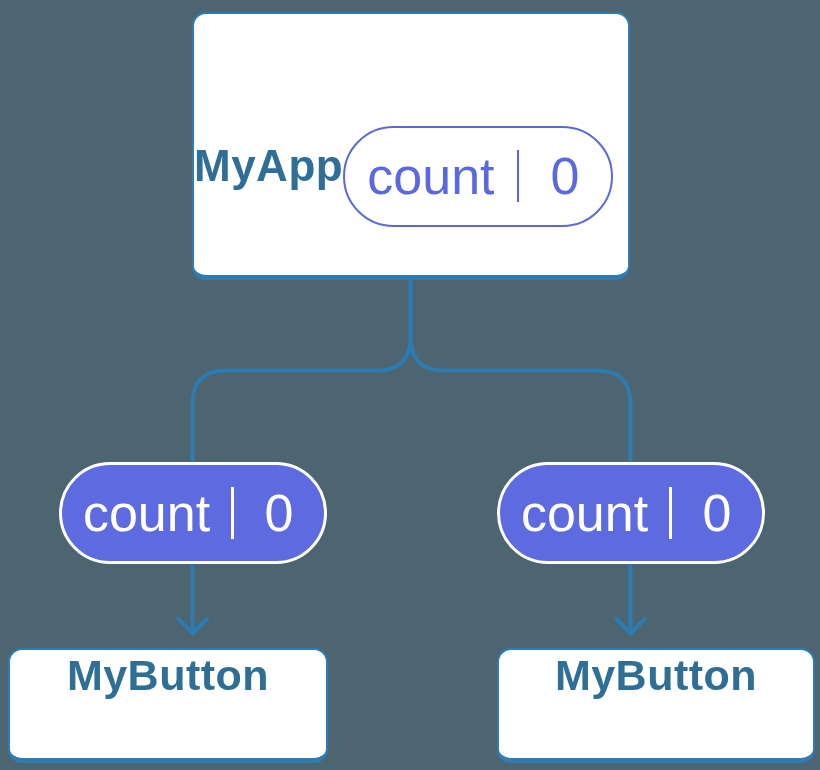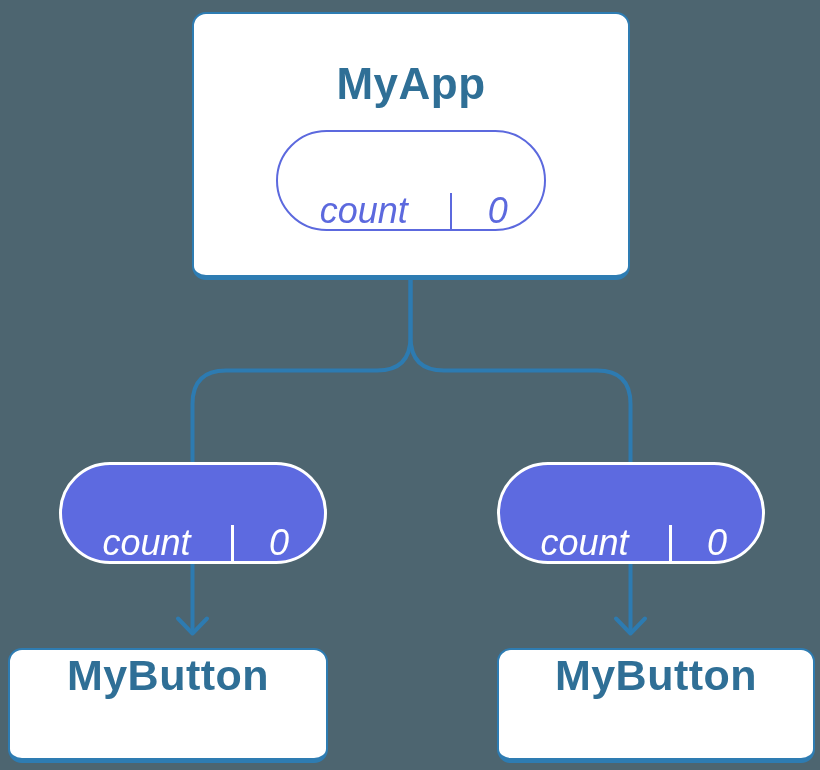--- a/index.html
+++ b/index.html
@@ -34,45 +34,43 @@
     font-weight: 600;
     letter-spacing: 0.5px;
     line-height: 1.2;
   }
   .node-root {
     left: 192px;
     top: 12px;
     width: 438px;
     height: 268px;
     display: flex;
-    flex-direction: column;
     align-items: center;
     padding-top: 44px;
   }
   .node-root .node-title { font-size: 44px; }
   .node-leaf {
     width: 320px;
     height: 115px;
     display: flex;
     align-items: flex-start;
     justify-content: center;
   }
   .node-leaf .node-title { font-size: 43px; }
   .node-leaf-left  { left: 8px;   top: 648px; }
   .node-leaf-right { left: 497px; top: 648px; width: 318px; }
 
   .state-pill {
     box-sizing: border-box;
     display: flex;
-    align-items: flex-end;
+    align-items: center;
     border-radius: 999px;
     overflow: hidden;
-    font-size: 36px;
+    font-size: 52px;
     line-height: 1;
-    font-style: italic;
   }
   .pill-key, .pill-value {
     display: flex;
     align-items: center;
     justify-content: center;
   }
   .pill-key { flex: 0 0 64.5%; }
   .pill-value { flex: 1 1 auto; }
 
   .state-pill.outlined {

